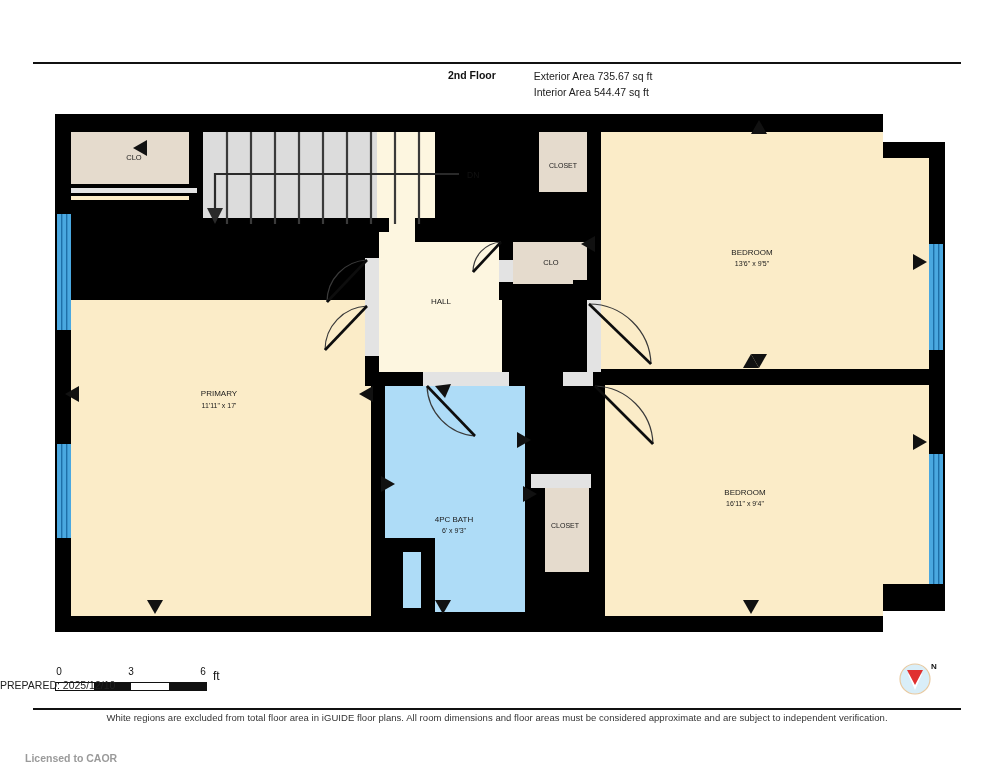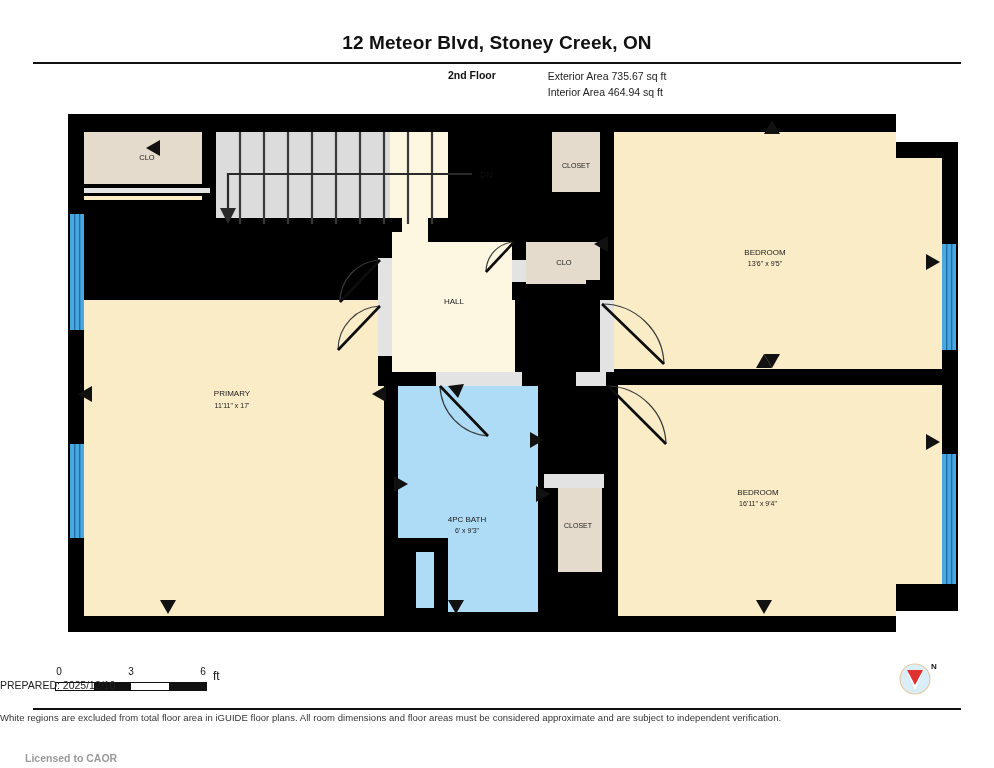--- a/index.html
+++ b/index.html
@@ -14,27 +14,27 @@
   .title{
     position:absolute;left:0;top:32px;width:994px;
     text-align:center;font-size:19px;font-weight:bold;
     letter-spacing:.1px;color:#111;
   }
   .rule{
     position:absolute;left:33px;top:62px;width:928px;height:2px;background:#111;
   }
   .areas{
     position:absolute;left:448px;top:68px;
-    display:flex;gap:14px;align-items:flex-start;
+    display:flex;align-items:flex-start;
   }
   .areas .flr{font-size:10.5px;font-weight:bold;color:#111;padding-top:1px;}
   .areas .vals{font-size:10.5px;line-height:16px;color:#222;margin-left:38px;}
 
   
-  .plan{position:absolute;left:68px;top:114px;width:890px;height:444px;border-radius:28px;}
+  .plan{position:absolute;left:55px;top:114px;width:890px;height:444px;border-radius:28px;}
   .plan svg{display:block;}
 
   
   .scalebar{position:absolute;left:55px;top:666px;width:175px;height:30px;}
   .scale-nums{position:relative;height:13px;}
   .scale-nums span{
     position:absolute;font-size:10px;color:#111;transform:translateX(-50%);
   }
   .scale-nums .s0{left:4px;}
   .scale-nums .s3{left:76px;}
@@ -51,41 +51,40 @@
 
   .prepared{
     position:absolute;left:0;top:679px;width:994px;text-align:left;
     font-size:10.5px;color:#222;
   }
 
   .compass{position:absolute;left:896px;top:658px;width:46px;height:40px;}
 
   .foot-rule{position:absolute;left:33px;top:708px;width:928px;height:1.5px;background:#111;}
   .disclaimer{
-    position:absolute;left:0;top:712px;width:994px;text-align:left;
+    position:absolute;left:0;top:712px;width:994px;text-align:center;
     font-size:9.5px;color:#333;letter-spacing:.05px;
   }
   .licensed{
     position:absolute;left:18px;top:752px;font-size:10.5px;
     color:#9a9a9a;font-weight:bold;margin-left:7px;
   }
 </style>
 </head>
 <body>
 
 <div class="page">
 
-  <div class="title">12 Meteor Blvd, Stoney Creek, ON</div>
   <div class="rule"></div>
 
   <div class="areas">
     <div class="flr">2nd Floor</div>
     <div class="vals">
       <div>Exterior Area 735.67 sq ft</div>
-      <div>Interior Area 464.94 sq ft</div>
+      <div>Interior Area 544.47 sq ft</div>
     </div>
   </div>
 
   <div class="plan">
     <svg width="890" height="518" viewBox="0 0 890 518" xmlns="http://www.w3.org/2000/svg">
 
       <path d="M0,0 H828 V28 H890 V497 H828 V518 H0 Z" fill="#000000"></path>
 
       <rect x="16" y="188" width="300" height="314" fill="#fbecc8"></rect>
 

